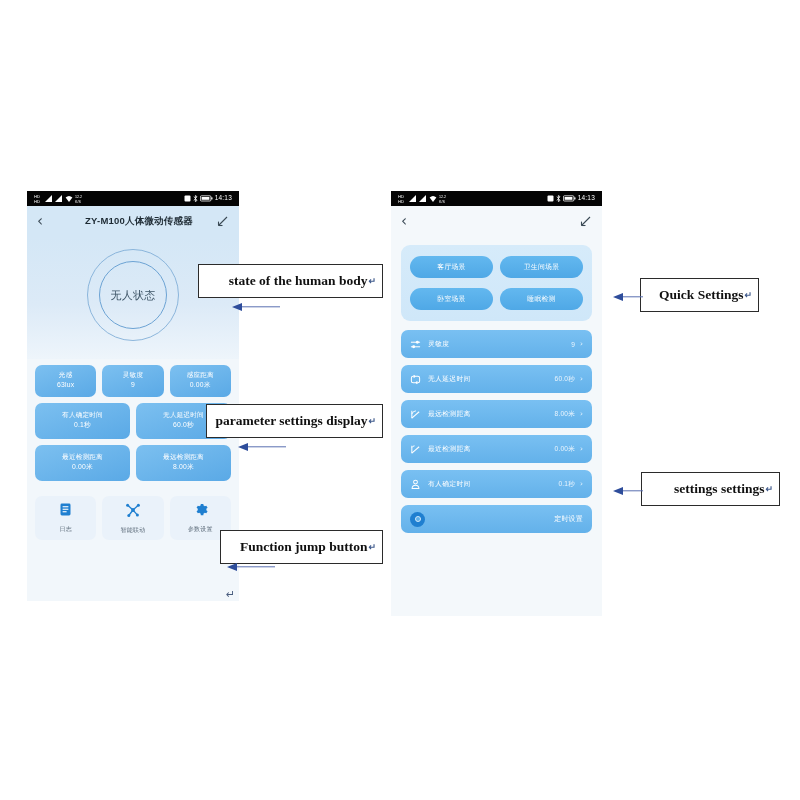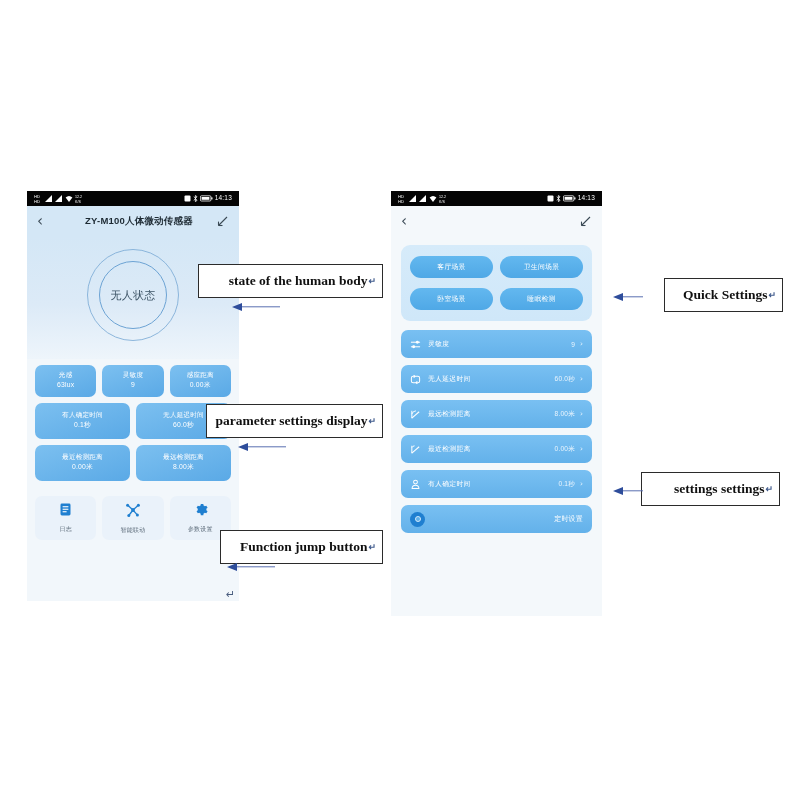--- a/index.html
+++ b/index.html
@@ -296,21 +296,21 @@
   }
   .anno .pilcrow {
     font-size: 9px;
     color: #3f5a8c;
     margin-left: 1px;
     vertical-align: super;
   }
   #anno-state    { left: 198px; top: 264px; width: 185px; height: 32px; }
   #anno-param    { left: 206px; top: 404px; width: 177px; height: 31px; }
   #anno-func     { left: 220px; top: 530px; width: 163px; height: 32px; }
-  #anno-quick    { left: 664px; top: 278px; width: 119px; height: 31px; }
+  #anno-quick    { left: 640px; top: 278px; width: 119px; height: 31px; }
   #anno-psettings{ left: 641px; top: 472px; width: 139px; height: 31px; }
 
   .arrow {
     position: absolute;
     height: 9px;
     display: flex;
     align-items: center;
   }
   .arrow .shaft {
     position: absolute;

